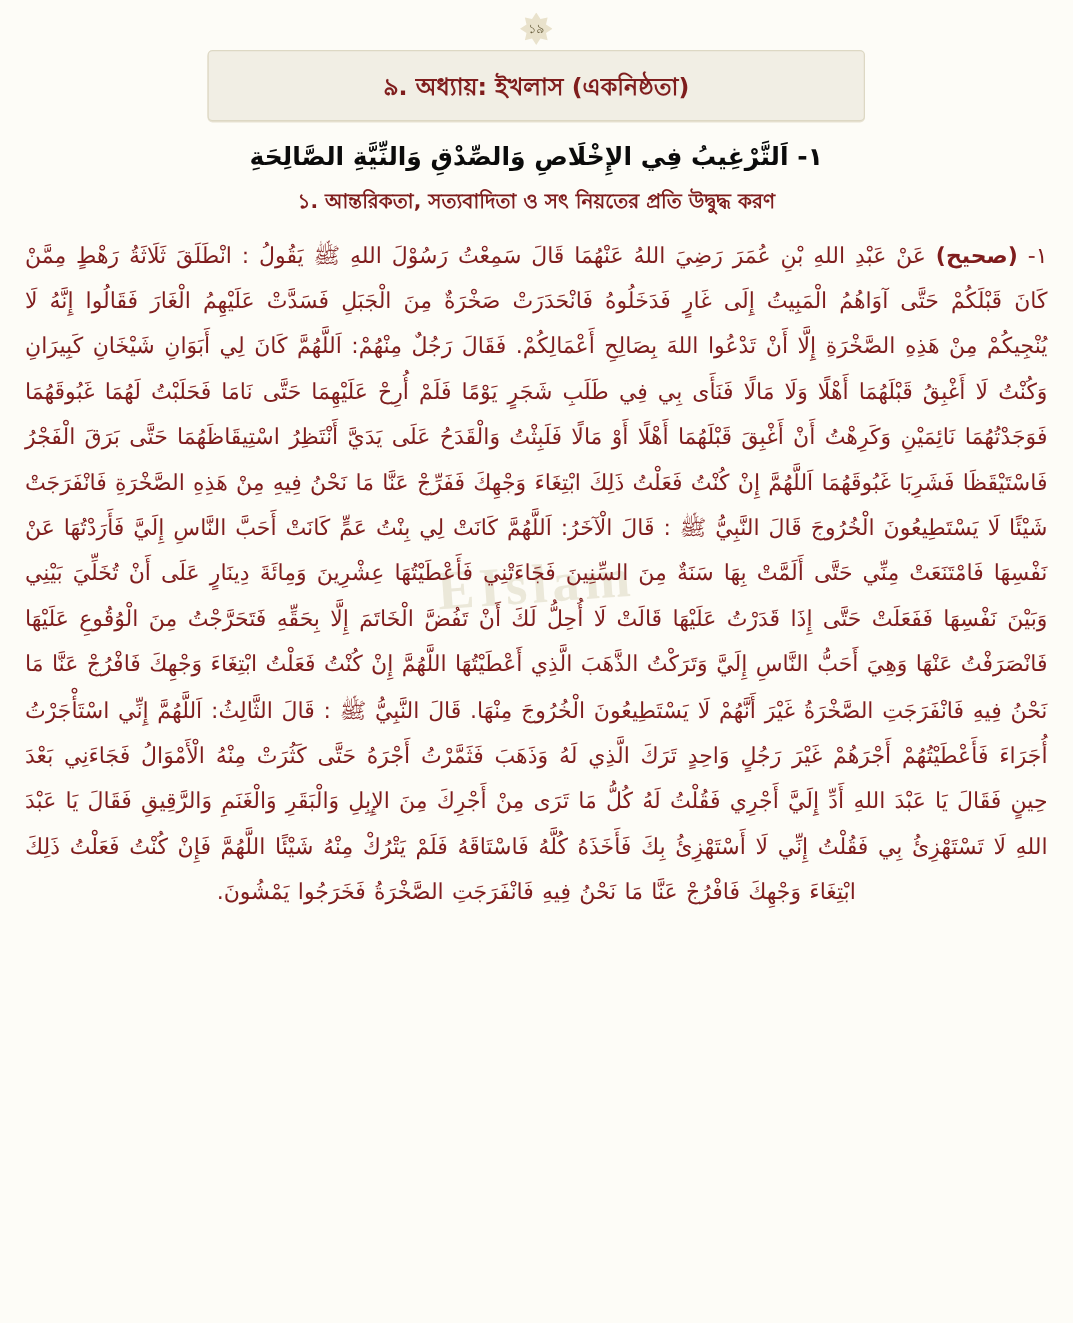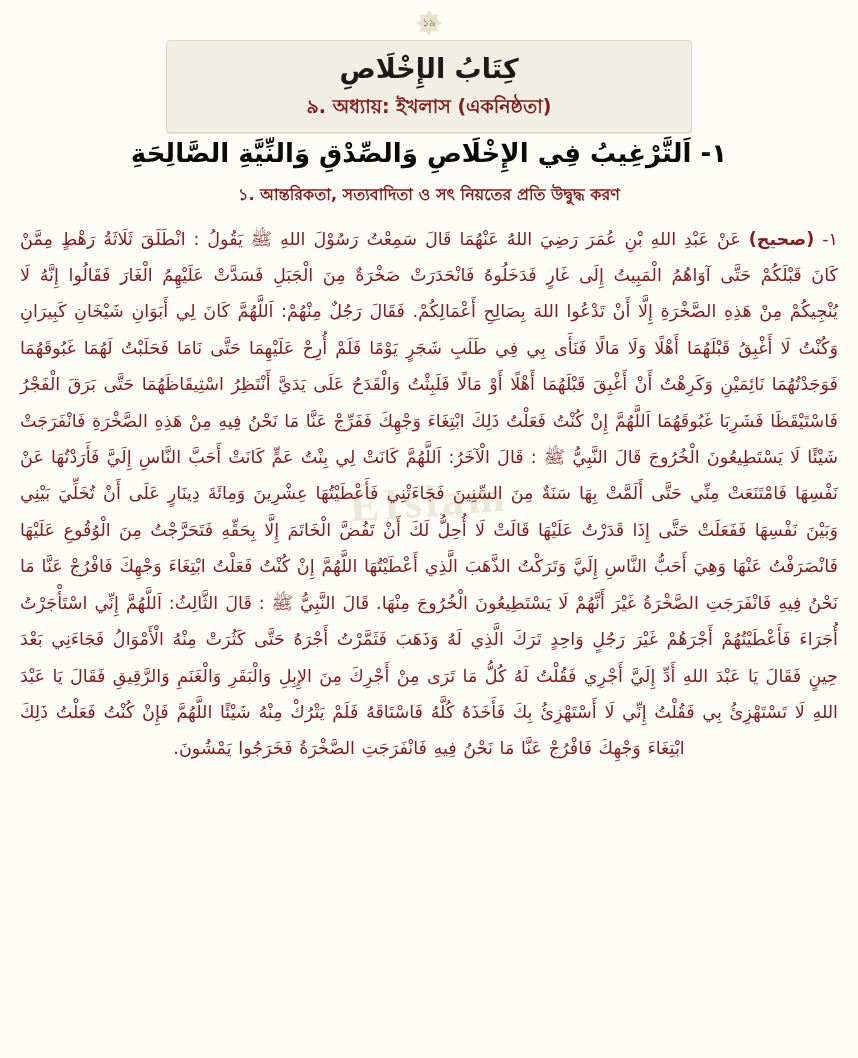--- a/index.html
+++ b/index.html
@@ -81,24 +81,24 @@
     font-weight: bold;
     color: #7f1d1d;
     line-height: 1.4;
   }
 
   
   .section-ar {
     direction: rtl;
     text-align: center;
     font-family: "DejaVu Sans", sans-serif;
-    font-size: 26px;
+    font-size: 20px;
     font-weight: bold;
     color: #0b0b0b;
-    margin-top: 0;
+    margin-top: 12px;
     line-height: 1.6;
   }
   .section-bn {
     text-align: center;
     font-family: "DejaVu Sans", sans-serif;
     font-size: 16px;
     font-weight: bold;
     color: #7f1d1d;
     margin-top: 8px;
     line-height: 1.5;
@@ -144,21 +144,20 @@
 <div class="page">
 
   <div class="page-number-wrap">
     <div class="page-number">
       <div class="star"></div>
       <span class="num">১৯</span>
     </div>
   </div>
 
   <div class="title-box">
-    <div class="book-title-ar">كِتَابُ الإِخْلَاصِ</div>
     <div class="chapter-bn">৯. অধ্যায়: ইখলাস (একনিষ্ঠতা)</div>
   </div>
 
   <div class="section-ar">١- اَلتَّرْغِيبُ فِي الإِخْلَاصِ وَالصِّدْقِ وَالنِّيَّةِ الصَّالِحَةِ</div>
   <div class="section-bn">১. আন্তরিকতা, সত্যবাদিতা ও সৎ নিয়তের প্রতি উদ্বুদ্ধ করণ</div>
 
   <div class="body-wrap">
     <div class="watermark">EIslam</div>
     <div class="hadith">
       <span>١-</span>

